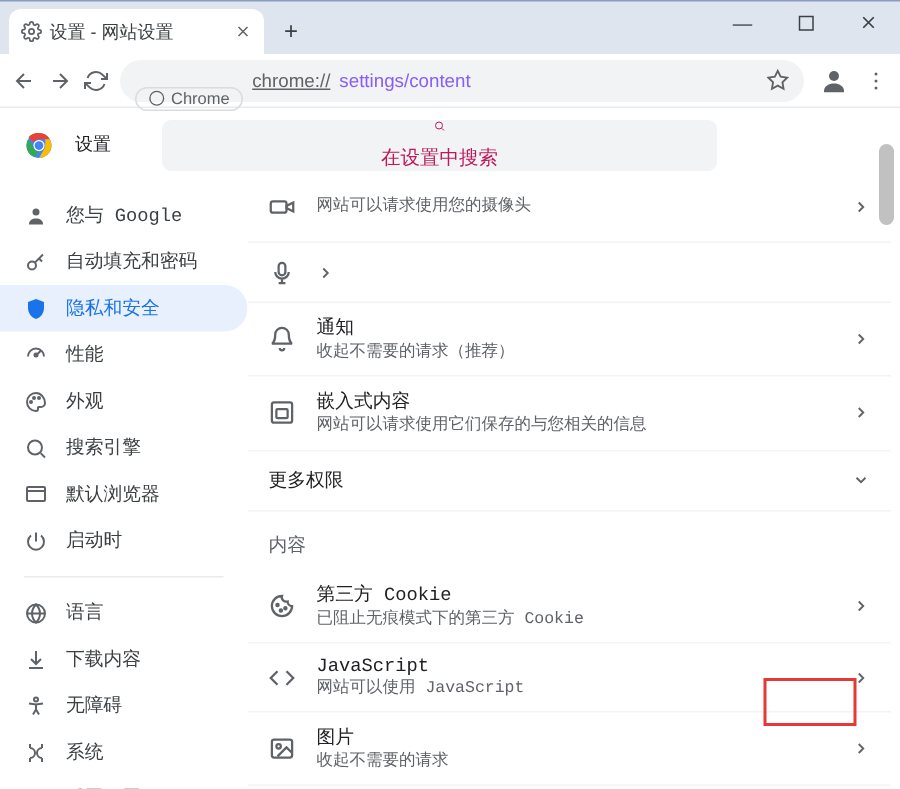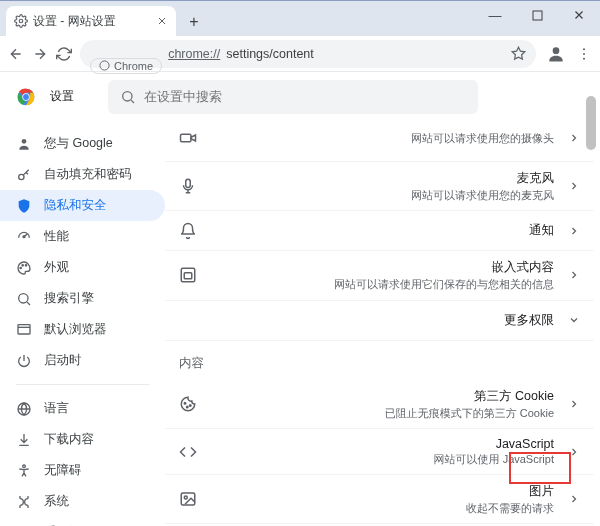--- a/index.html
+++ b/index.html
@@ -10,37 +10,37 @@
 .tab .title { flex: 1; white-space: nowrap; overflow: hidden; text-overflow: ellipsis; }
 .tab .close { width: 12px; height: 12px; color: #5f6368; }
 .newtab { width: 28px; height: 28px; display: flex; align-items: center; justify-content: center; color: #3c4043; font-size: 16px; margin-left: 4px; }
 .winbtns { margin-left: auto; display: flex; height: 36px; }
 .winbtns > div { width: 42px; height: 30px; display: flex; align-items: center; justify-content: center; color: #3c4043; font-size: 13px; }
 .addrbar { height: 36px; background: #fff; display: flex; align-items: center; gap: 8px; padding: 0 8px; border-bottom: 1px solid #e8eaed; }
 .navicon { width: 16px; height: 16px; color: #5f6368; display: flex; align-items: center; justify-content: center; }
 .addr { flex: 1; background: #f1f3f4; height: 28px; border-radius: 14px; display: flex; align-items: center; padding: 0 10px; gap: 6px; font-size: 12.5px; }
 .chip { border: 1px solid #dadce0; border-radius: 10px; padding: 1px 8px; font-size: 11px; color: #5f6368; display: flex; align-items: center; gap: 4px; margin-top: 24px; }
 .url-secondary { color: #5f6368; text-decoration: underline; }
-.url-path { color: #404040; }
+.url-path { color: #8b5cf6; }
 .star { margin-left: auto; color: #5f6368; }
 .avatar { width: 24px; height: 24px; color: #5f6368; display: flex; align-items: center; justify-content: center; }
 .header2 { height: 50px; display: flex; align-items: center; padding: 0 16px; gap: 14px; border-bottom: 1px solid transparent; width: 100%; }
 .chromelogo { width: 20px; height: 20px; }
 .apptitle { font-size: 12px; color: #202124; }
 .searchwrap { flex: 1; margin-left: 20px; }
-.search { background: #f1f3f4; height: 34px; border-radius: 6px; max-width: 370px; display: flex; align-items: center; padding: 0 12px; gap: 8px; color: #737373; font-size: 13px; }
-.body2 { display: flex; height: 404px; }
+.search { background: #f1f3f4; height: 34px; border-radius: 6px; max-width: 370px; display: flex; align-items: center; padding: 0 12px; gap: 8px; color: #be185d; font-size: 13px; flex-direction: column; }
+.body2 { display: flex; height: 404px; font-family: Liberation Mono, monospace; }
 .sidebar { width: 165px; padding: 6px 0; }
 .s-item { display: flex; align-items: center; gap: 12px; padding: 7px 16px; font-size: 12.5px; color: #3c4043; border-radius: 0 16px 16px 0; }
 .s-item.active { background: #e8f0fe; color: #1a73e8; }
 .s-item.active .sicon { color: #1a73e8; }
 .sicon { width: 16px; height: 16px; color: #5f6368; flex-shrink: 0; }
 .divider { height: 1px; background: #e8eaed; margin: 8px 16px; }
 .main { flex: 1; background: #fff; overflow-y: auto; padding: 0 6px 0 0; }
-.row { display: flex; align-items: center; padding: 8px 14px; gap: 14px; border-bottom: 1px solid #f1f3f4; min-height: 40px; text-align: right; }
+.row { display: flex; align-items: center; padding: 8px 14px; gap: 14px; border-bottom: 1px solid #f1f3f4; min-height: 40px; }
 .ricon { width: 18px; height: 18px; color: #5f6368; flex-shrink: 0; }
 .rtext { flex: 1; }
 .rtitle { font-size: 12.5px; color: #202124; }
 .rsub { font-size: 11px; color: #5f6368; margin-top: 1px; line-height: 1.3; }
 .chev { width: 12px; height: 12px; color: #5f6368; }
 .section-head { padding: 14px 14px 8px; font-size: 12.5px; color: #5f6368; }
 .redbox { position: absolute; border: 2px solid #e53935; width: 62px; height: 32px; right: 29px; bottom: 42px; pointer-events: none; }
 .scrollbar { position: absolute; right: 4px; top: 96px; width: 10px; height: 54px; background: #c1c1c1; border-radius: 5px; }
 svg { display: block; }
 </style>
@@ -284,38 +284,35 @@
           </svg>
         </span>
     </div>
     <div class="row">
       <span class="ricon">
           <svg viewBox="0 0 24 24" width="18" height="18" fill="none" stroke="currentColor" stroke-width="2">
             <rect x="9" y="3" width="6" height="11" rx="3"></rect>
             <path d="M6 11a6 6 0 0 0 12 0M12 17v4M9 21h6"></path>
           </svg>
         </span>
-      <div class="rtext">
-          <div class="rtitle">麦克风</div>
-          <div class="rsub">网站可以请求使用您的麦克风</div>
-        </div>
       <span class="chev">
           <svg viewBox="0 0 24 24" width="12" height="12" fill="none" stroke="currentColor" stroke-width="2.5">
             <path d="M9 18l6-6-6-6"></path>
           </svg>
         </span>
     </div>
     <div class="row">
       <span class="ricon">
           <svg viewBox="0 0 24 24" width="18" height="18" fill="none" stroke="currentColor" stroke-width="2">
             <path d="M6 8a6 6 0 1 1 12 0c0 7 3 8 3 8H3s3-1 3-8M10 20a2 2 0 0 0 4 0"></path>
           </svg>
         </span>
       <div class="rtext">
           <div class="rtitle">通知</div>
+          <div class="rsub">收起不需要的请求（推荐）</div>
         </div>
       <span class="chev">
           <svg viewBox="0 0 24 24" width="12" height="12" fill="none" stroke="currentColor" stroke-width="2.5">
             <path d="M9 18l6-6-6-6"></path>
           </svg>
         </span>
     </div>
     <div class="row">
       <span class="ricon">
           <svg viewBox="0 0 24 24" width="18" height="18" fill="none" stroke="currentColor" stroke-width="2">

